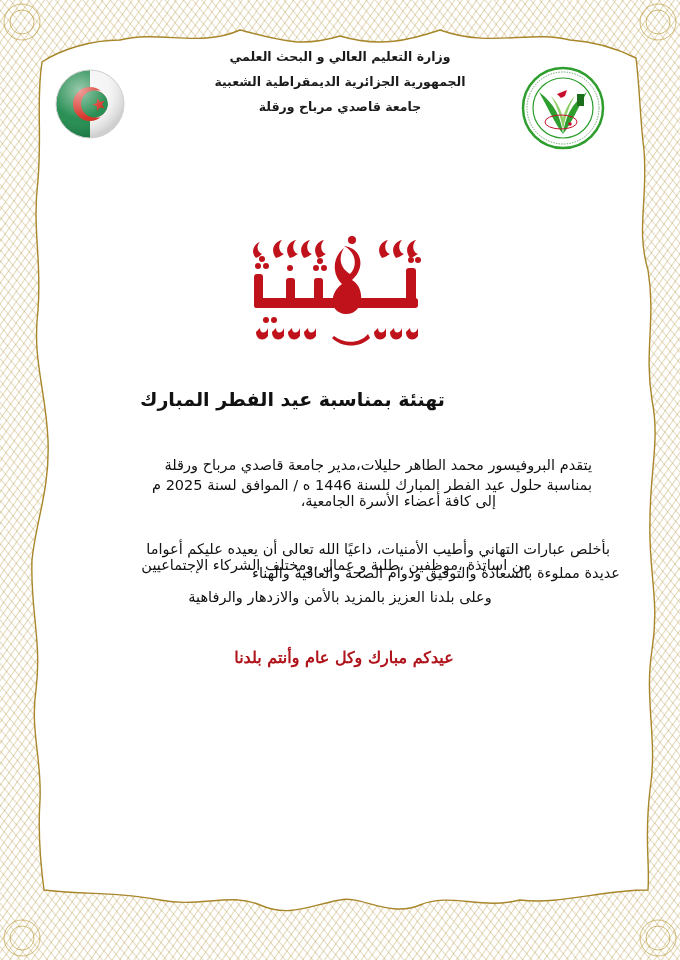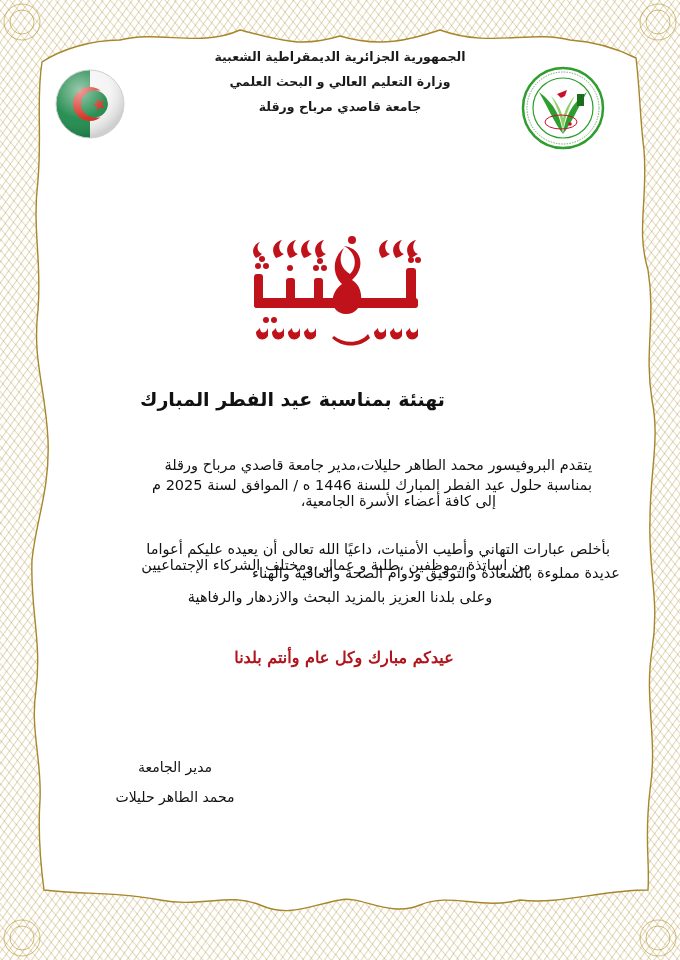--- a/index.html
+++ b/index.html
@@ -197,22 +197,22 @@
     <path d="M66,26 C58,40 50,58 42,68 C44,52 50,38 66,26 Z" fill="#2e9e2e"></path>
     <path d="M30,30 C36,40 40,52 42,64 C44,52 48,40 54,30 C48,36 44,44 42,52 C40,44 36,36 30,30 Z" fill="#8fcf6a"></path>
     <rect x="56" y="28" width="7" height="12" fill="#1b6e1b"></rect>
     <path d="M36,28 L46,24 L44,30 L40,32 Z" fill="#c8102e"></path>
     <ellipse cx="40" cy="56" rx="16" ry="7" fill="none" stroke="#c8102e" stroke-width="1"></ellipse>
     <circle cx="49" cy="58" r="1.8" fill="#c8102e"></circle>
     <circle cx="42" cy="42" r="36" fill="none" stroke="#1b6e1b" stroke-width="0.6" stroke-dasharray="1.5 1.2"></circle>
   </svg>
 
   <div class="header-text">
+    <div>وزارة التعليم العالي و البحث العلمي</div>
     <div>الجمهورية الجزائرية الديمقراطية الشعبية</div>
-    <div>وزارة التعليم العالي و البحث العلمي</div>
     <div>جامعة قاصدي مرباح ورقلة</div>
   </div>
 
   <svg class="tahnia" viewBox="0 0 180 126">
     <g fill="#c0121b">
 
       <g>
         <path d="M10,30 c-6,-6 -2,-14 4,-16 c-4,4 -3,10 2,12 c-2,2 -4,3 -6,4z"></path>
         <path d="M30,30 c-6,-8 -2,-16 6,-18 c-4,4 -4,12 2,14 c-3,2 -5,3 -8,4z"></path>
         <path d="M44,30 c-6,-8 -2,-16 6,-18 c-4,4 -4,12 2,14 c-3,2 -5,3 -8,4z"></path>
@@ -256,23 +256,19 @@
 
   <div class="title">تهنئة بمناسبة عيد الفطر المبارك</div>
 
   <div class="body-text">
     <div class="ln" style="right:28px; top:6px;margin-top:32px;">بمناسبة حلول عيد الفطر المبارك للسنة 1446 ه / الموافق لسنة 2025 م</div>
     <div class="ln" style="right:28px; top:18px;">يتقدم البروفيسور محمد الطاهر حليلات،مدير جامعة قاصدي مرباح ورقلة</div>
     <div class="ln" style="right:124px; top:54px;">إلى كافة أعضاء الأسرة الجامعية،</div>
     <div class="ln" style="right:32px; top:78px; left:24px; text-align:center;margin-top:40px;">من اساتذة ،موظفين ،طلبة و عمال ،ومختلف الشركاء الإجتماعيين</div>
     <div class="ln" style="right:10px; top:102px;">بأخلص عبارات التهاني وأطيب الأمنيات، داعيًا الله تعالى أن يعيده عليكم أعواما</div>
     <div class="ln" style="left:0; right:0; top:126px; text-align:right;">عديدة مملوءة بالسعادة والتوفيق ودوام الصحة والعافية والهناء</div>
-    <div class="ln" style="left:0; right:0; top:150px; text-align:center;">وعلى بلدنا العزيز بالمزيد البحث والازدهار والرفاهية</div>
+    <div class="ln" style="left:0; right:0; top:150px; text-align:center;">وعلى بلدنا العزيز بالمزيد بالأمن والازدهار والرفاهية</div>
   </div>
 
   <div class="greeting">عيدكم مبارك وكل عام وأنتم بلدنا</div>
 
-  <div class="signature">
-    <div>مدير الجامعة</div>
-    <div>محمد الطاهر حليلات</div>
-  </div>
 
 </div>
 
 </body></html>

